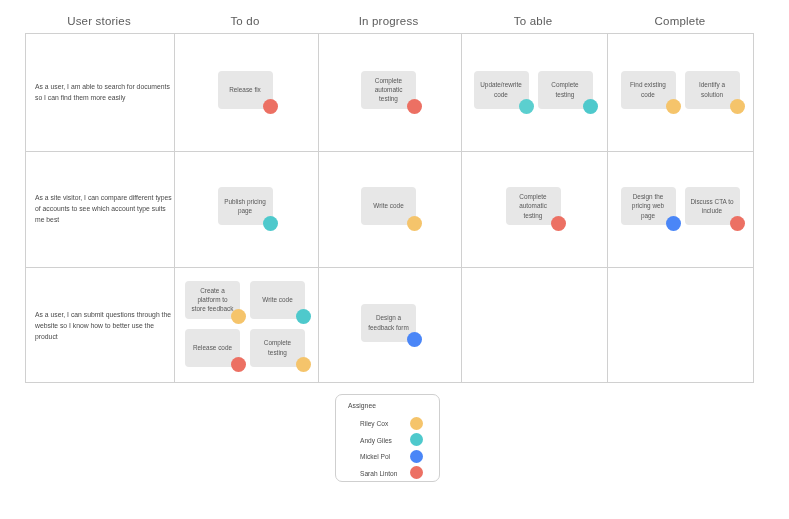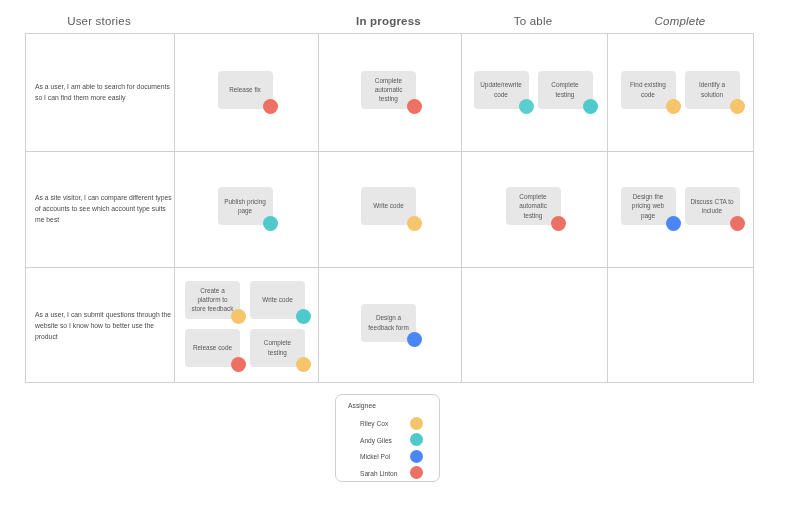--- a/index.html
+++ b/index.html
@@ -135,23 +135,24 @@
     height: 13px;
     margin-top: -6.5px;
     border-radius: 50%;
   }
 </style>
 </head>
 <body>
 
 <div id="board-root">
     <div class="col-header" style="left: 25px; width: 148px;">User stories</div>
-    <div class="col-header" style="left: 317px; width: 143px; font-weight: bold;">In progress</div>
+    <div class="col-header" style="left: 173px; width: 144px;">To do</div>
+    <div class="col-header" style="left: 317px; width: 143px;">In progress</div>
     <div class="col-header" style="left: 460px; width: 146px;">To able</div>
-    <div class="col-header" style="left: 606px; width: 148px; font-style: italic;">Complete</div>
+    <div class="col-header" style="left: 606px; width: 148px;">Complete</div>
     <div class="grid" style="left: 25px; top: 33px; width: 729px; height: 350px;">
       <div class="vline" style="left: 148px;"></div>
       <div class="vline" style="left: 292px;"></div>
       <div class="vline" style="left: 435px;"></div>
       <div class="vline" style="left: 581px;"></div>
       <div class="hline" style="top: 117px;"></div>
       <div class="hline" style="top: 233px;"></div>
     </div>
     <div class="story-text" style="top: 91.5px;">As a user, I am able to search for documents so I can find them more easily</div>
     <div class="story-text" style="top: 208px;">As a site visitor, I can compare different types of accounts to see which account type suits me best</div>

